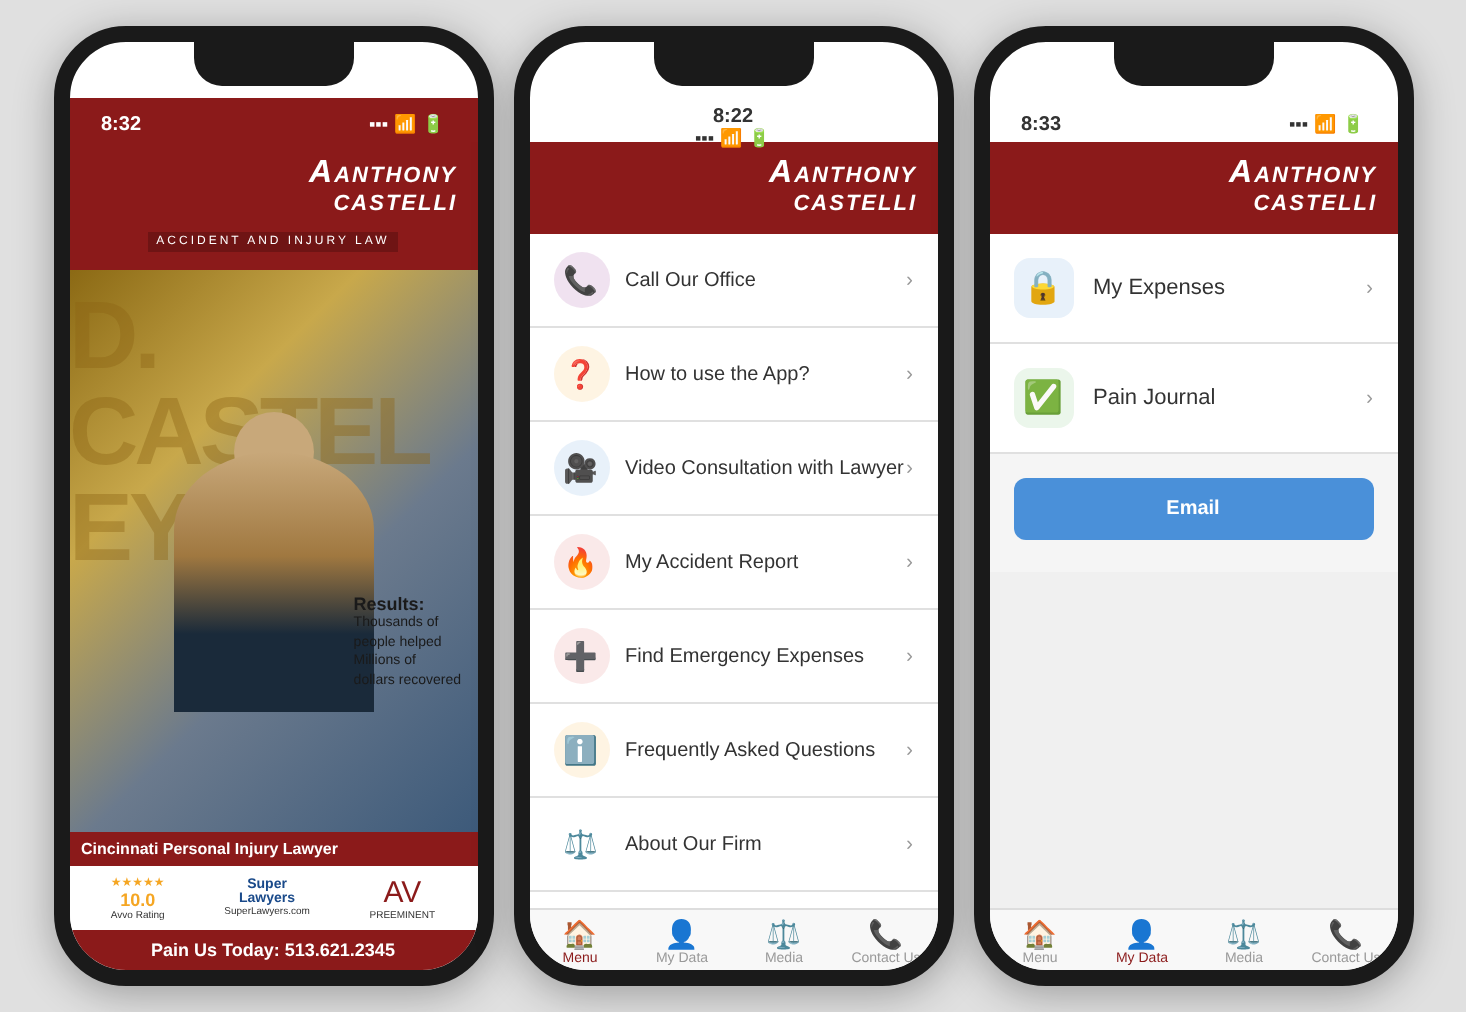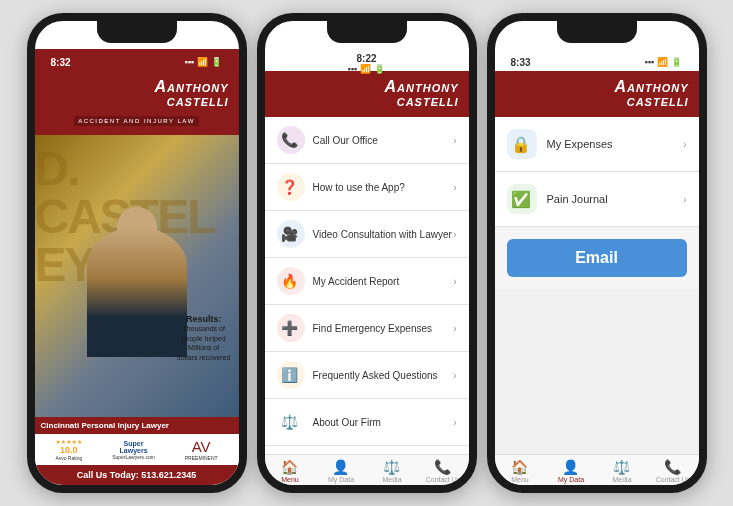--- a/index.html
+++ b/index.html
@@ -126,22 +126,22 @@
       background: #c8a87a;
       border-radius: 50%;
       position: absolute;
       top: -20px;
       left: 50%;
       transform: translateX(-50%);
     }
     .results-box {
       position: absolute;
       right: 8px;
-      bottom: 54px;
-      text-align: center;
+      bottom: 70px;
+      text-align: left;
       color: #fff;
     }
     .results-title {
       font-size: 9px;
       font-weight: 700;
       color: #1a1a1a;
     }
     .results-text {
       font-size: 7px;
       color: #1a1a1a;
@@ -284,21 +284,21 @@
       font-weight: 500;
     }
     .data-chevron { color: #999; font-size: 10px; }
     .email-button {
       margin: 12px;
       background: #4a90d9;
       color: #fff;
       text-align: center;
       padding: 10px;
       border-radius: 6px;
-      font-size: 16px;
+      font-size: 10px;
       font-weight: 600;
       cursor: pointer;
     }
     .spacer-area { flex: 1; background: #f0f0f0; }
   </style>
 </head>
 <body>
 
 <div class="screens-container">
 
@@ -350,21 +350,21 @@
         <span class="award-logo">Super</span>
         <span class="award-logo">Lawyers</span>
         <span>SuperLawyers.com</span>
       </div>
       <div class="award-item">
         <span style="font-size:15px;font-weight:400;color:#8b1a1a;">AV</span>
         <span>PREEMINENT</span>
       </div>
     </div>
     <div class="screen1-call-bar">
-      <div class="call-text">Call Us Today: 513.621.2345</div>
+      <div class="call-text">Pain Us Today: 513.621.2345</div>
     </div>
   </div>
 
   <div class="phone screen2">
     <div class="phone-notch"></div>
     <div class="status-bar">
       <span class="time">8:22</span>
       <div class="status-icons">
         <span>▪▪▪</span>
         <span>📶</span>

